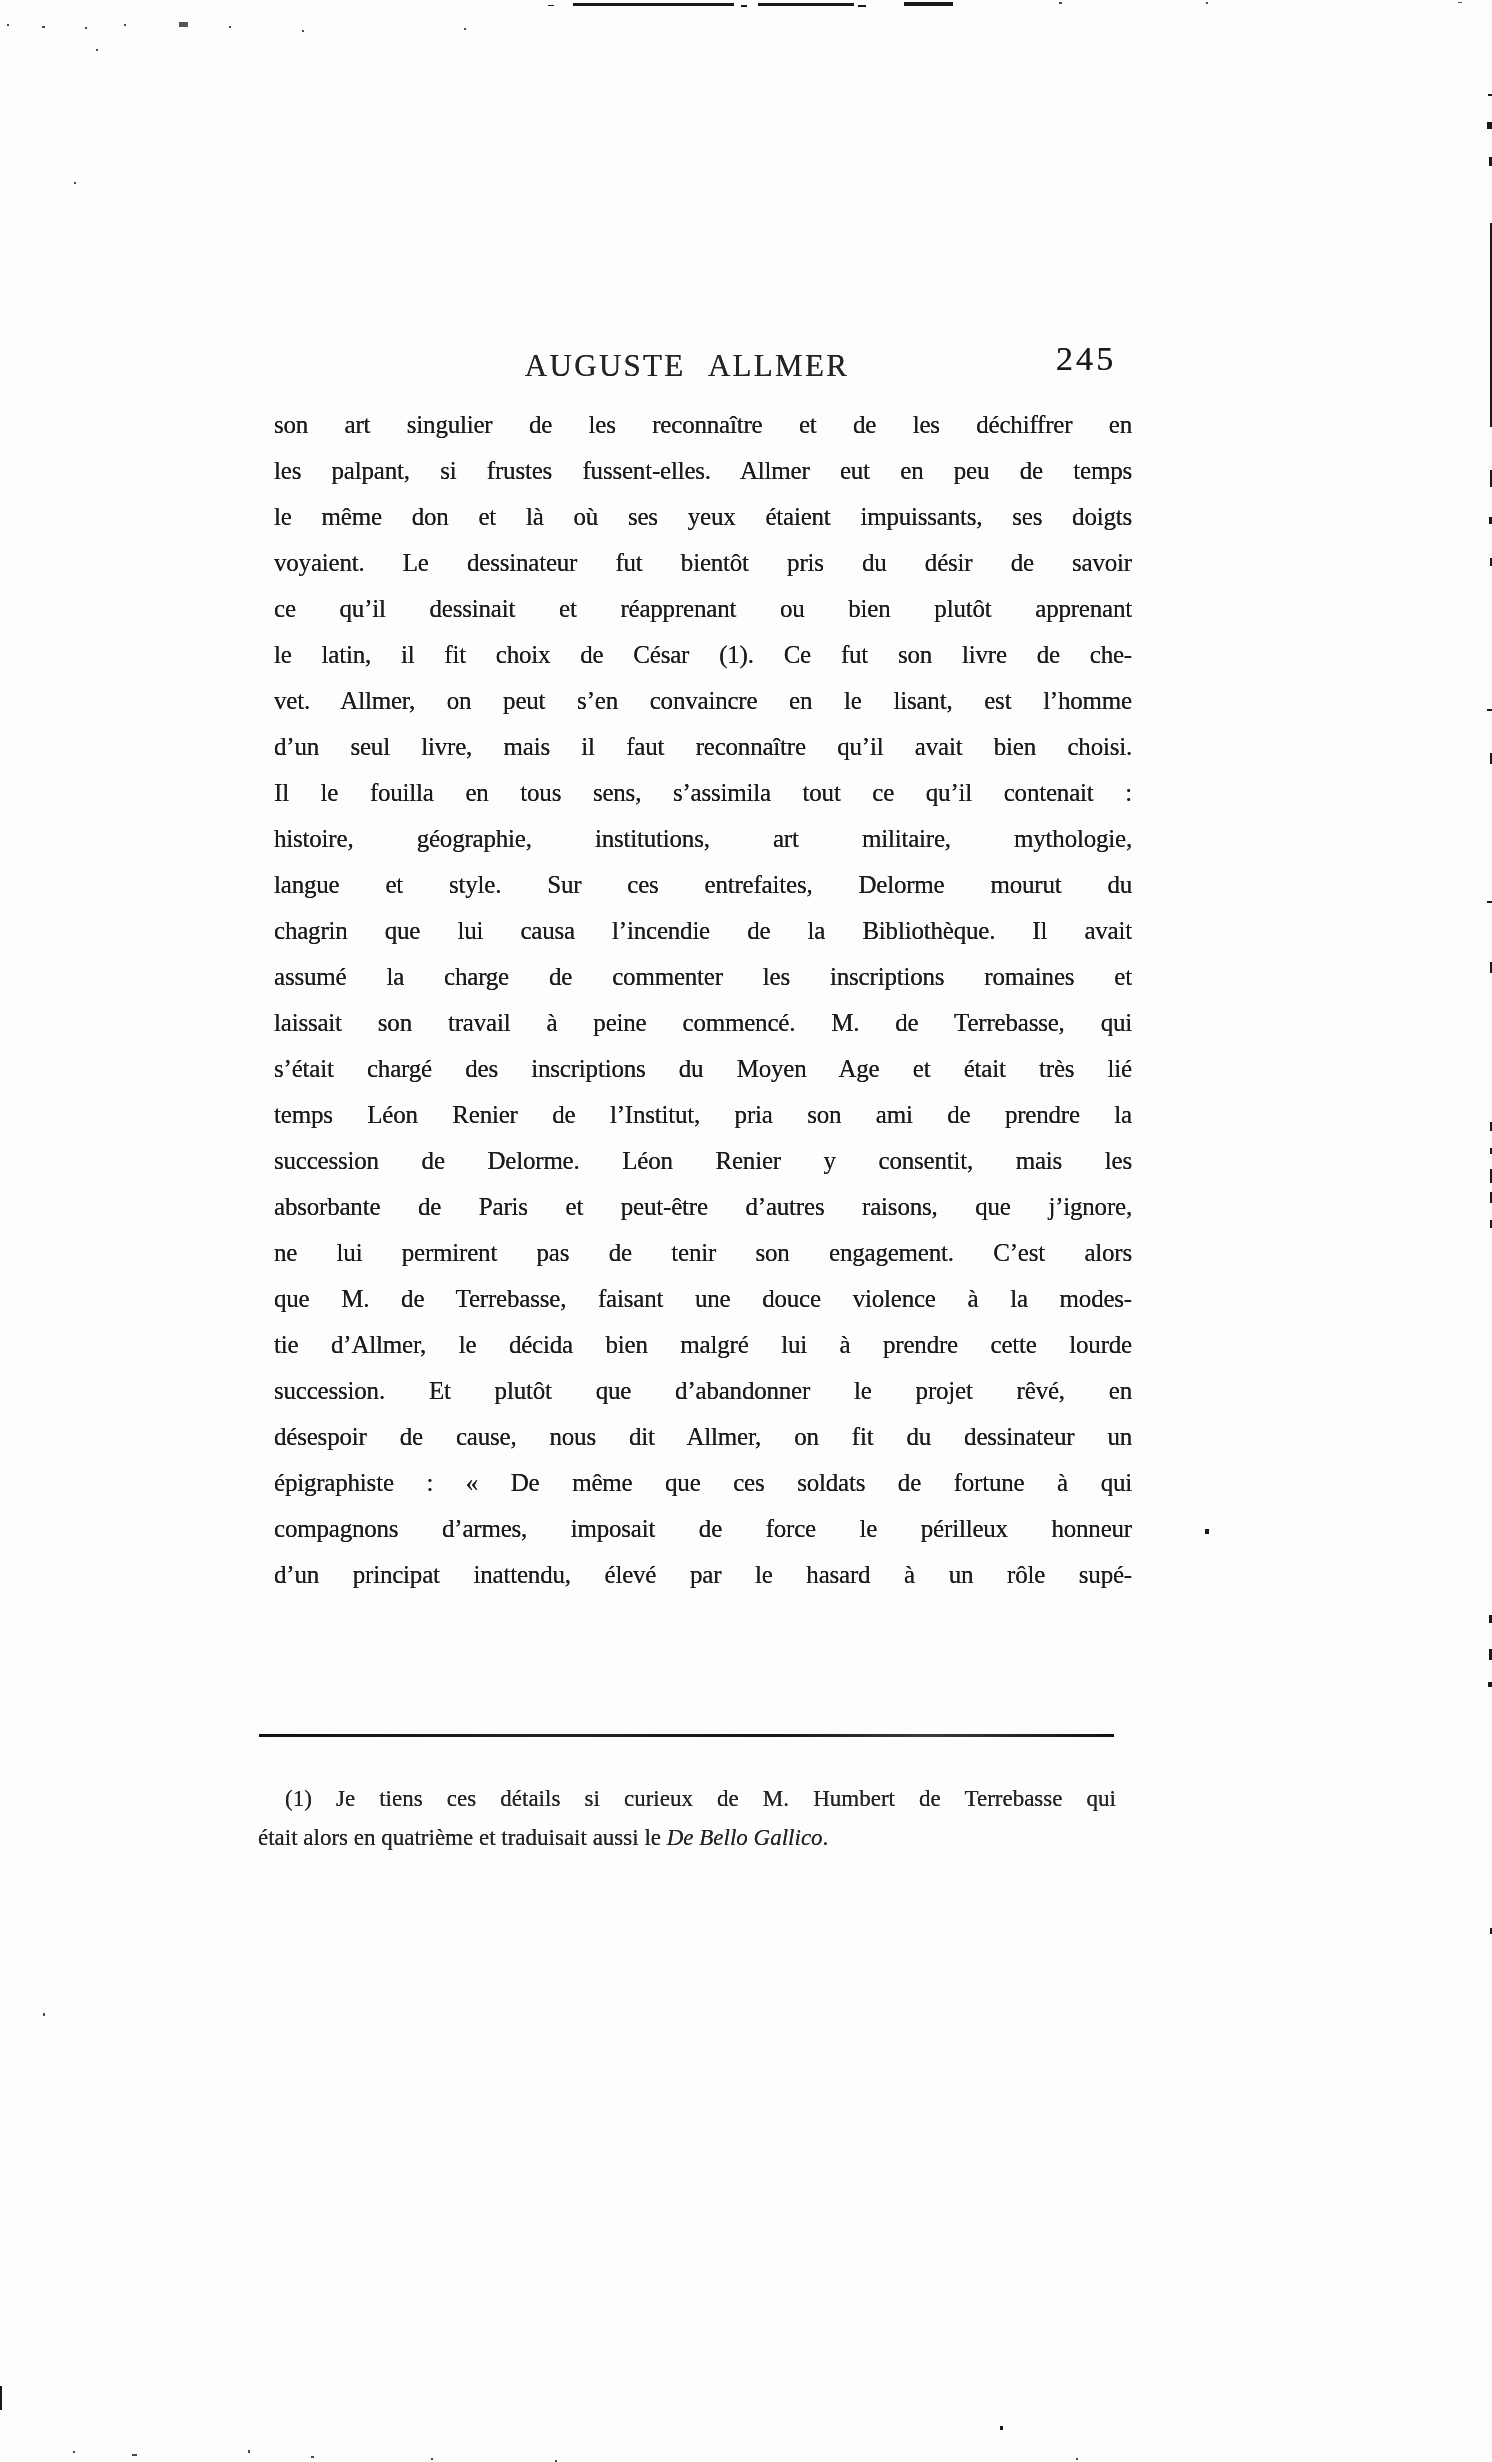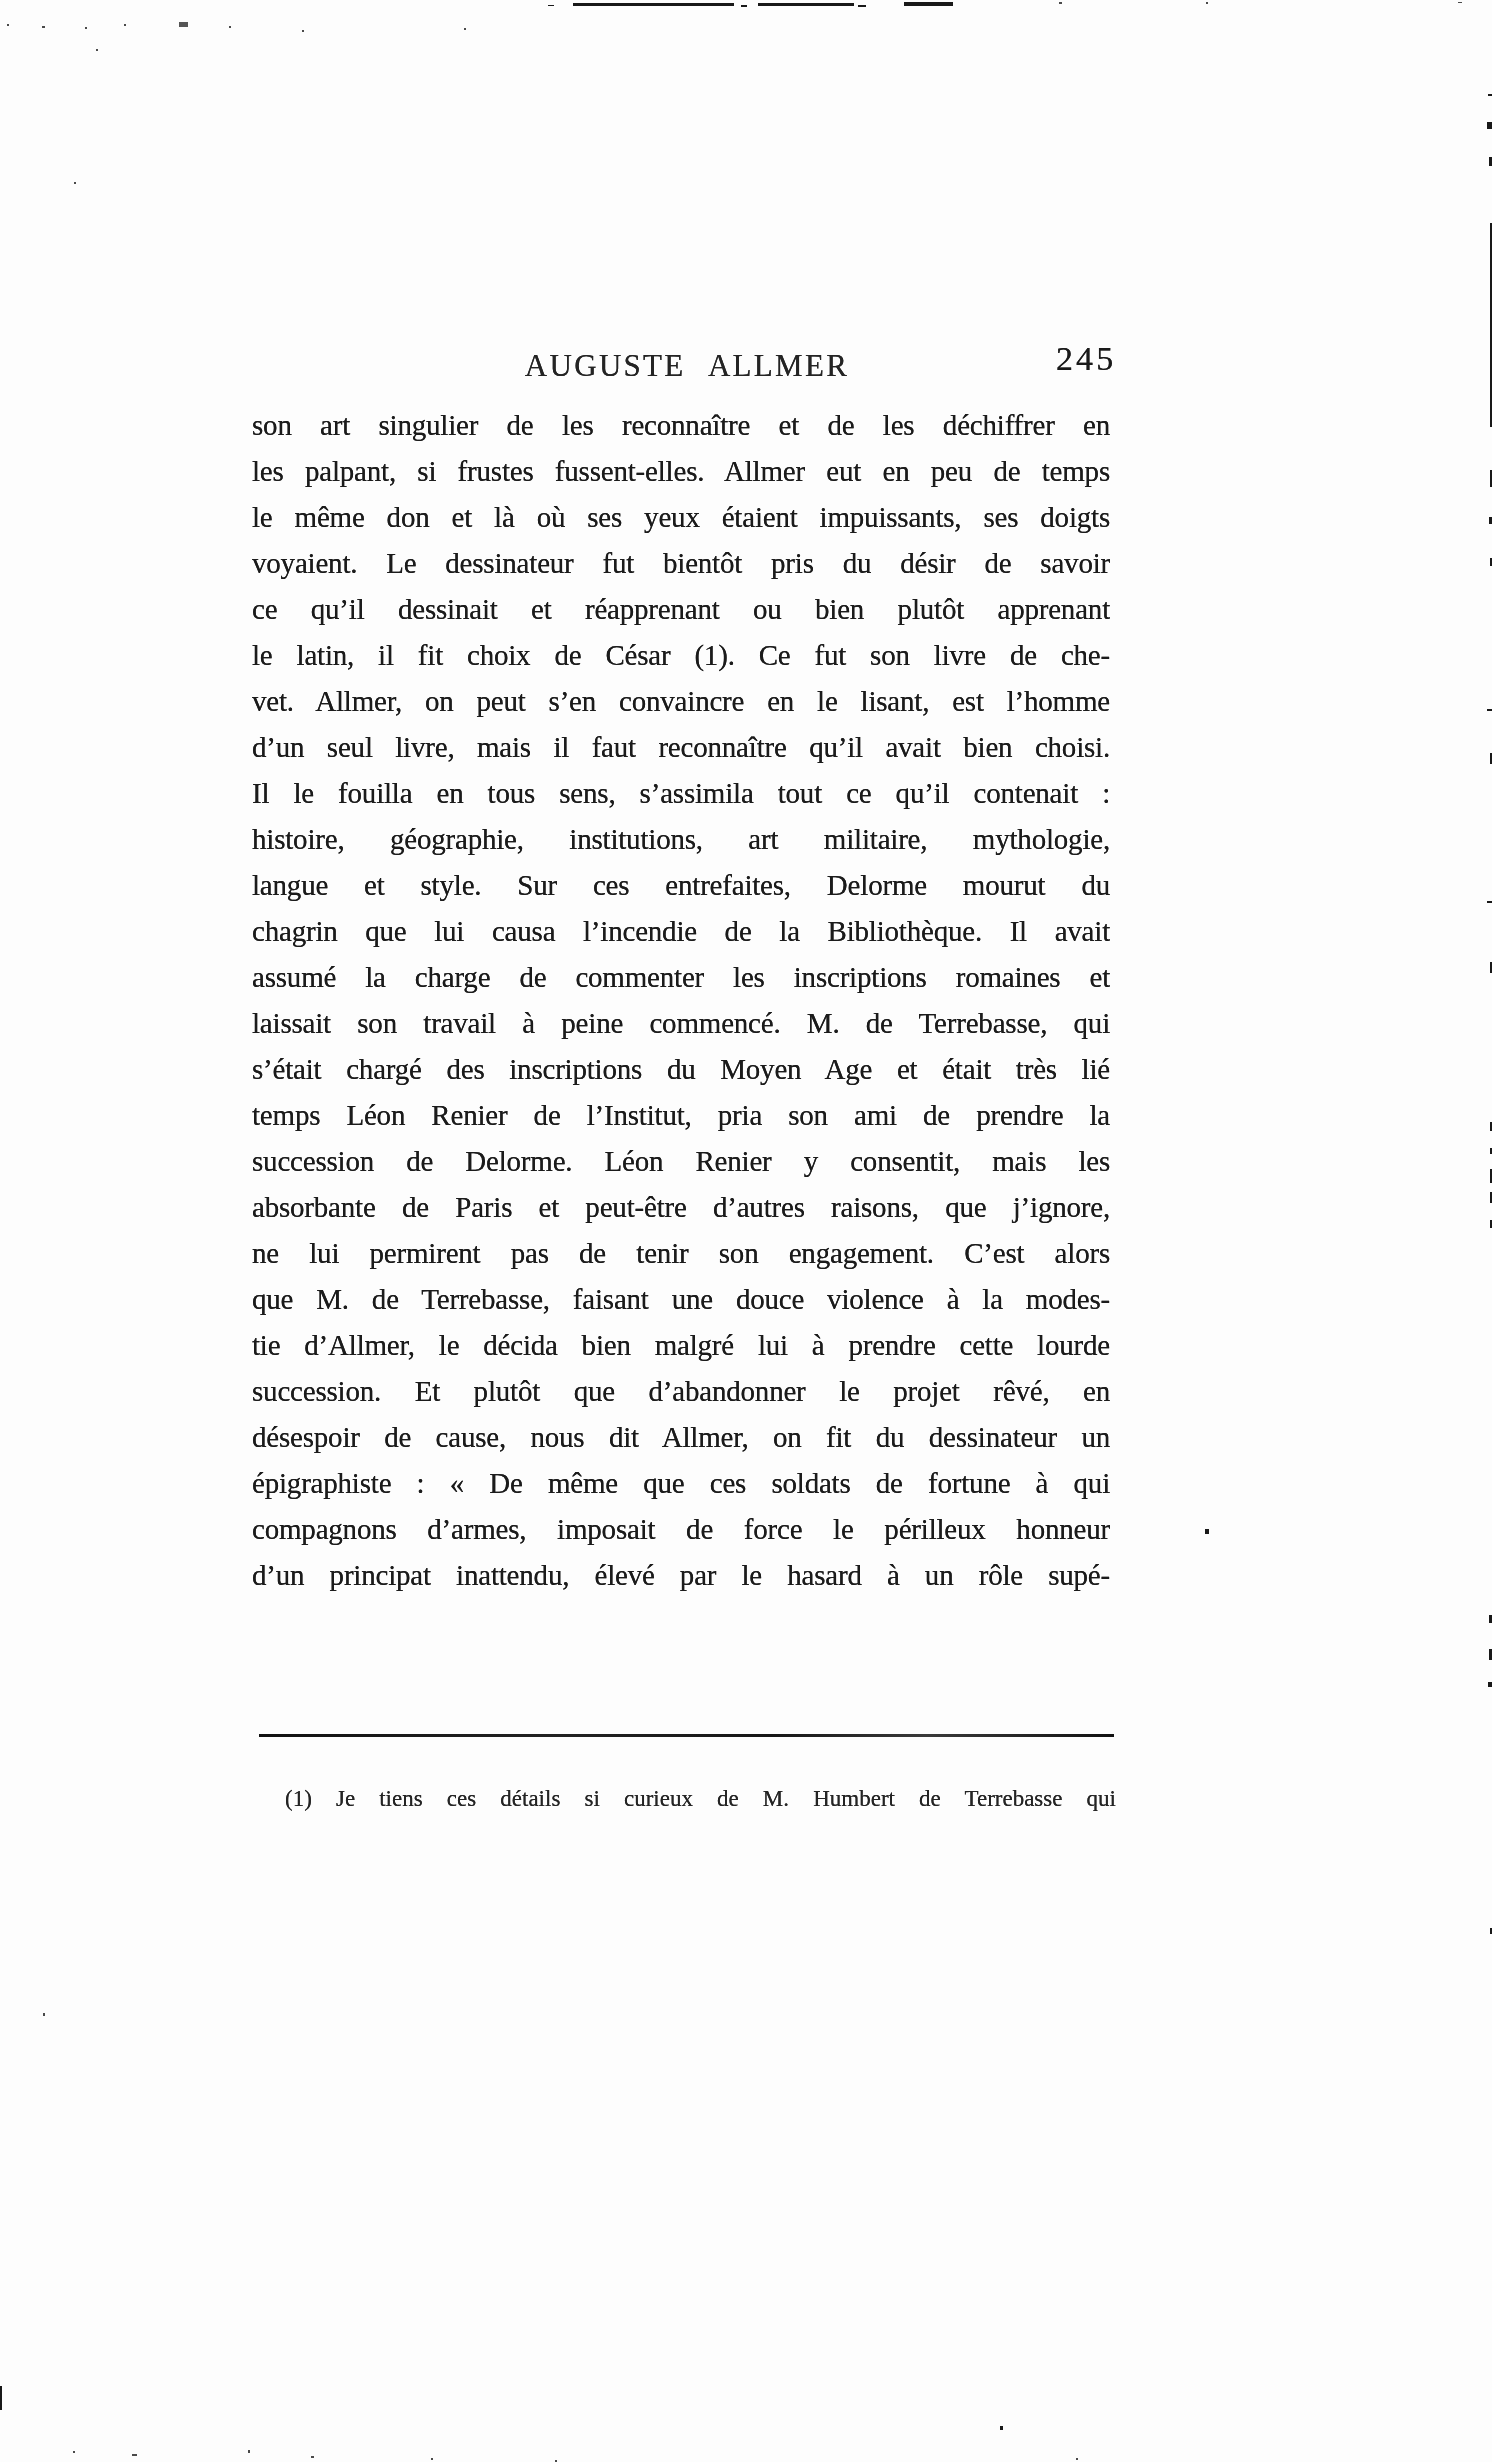--- a/index.html
+++ b/index.html
@@ -28,22 +28,22 @@
     position: absolute;
     left: 1056px; top: 340px;
     font-size: 34px;
     letter-spacing: 3.1px;
     color: #1a1a1a;
     text-shadow: 0 0 0.5px #333;
   }
 
   .body-text {
     position: absolute;
-    left: 252px; top: 402px; width: 858px;
-    font-size: 29px;
+    left: 274px; top: 402px; width: 858px;
+    font-size: 25px;
     letter-spacing: -0.2px;
     line-height: 46px;
     color: #1b1b1b;
     text-shadow: 0 0 0.5px #2a2a2a;
   }
   .body-text .line {
     height: 46px;
     overflow: hidden;
     text-align: justify;
     text-align-last: justify;
@@ -109,20 +109,21 @@
     <div class="line">désespoir de cause, nous dit Allmer, on fit du dessinateur un</div>
     <div class="line">épigraphiste : « De même que ces soldats de fortune à qui</div>
     <div class="line">compagnons d’armes, imposait de force le périlleux honneur</div>
     <div class="line">d’un principat inattendu, élevé par le hasard à un rôle supé-</div>
   </div>
 
   <div class="footnote-rule"></div>
 
   <div class="footnote">
     <div class="fn-line fn-just">(1) Je tiens ces détails si curieux de M. Humbert de Terrebasse qui</div>
+    <div class="fn-line"><span>était alors en quatrième et traduisait aussi le </span><span class="it">De Bello Gallico</span><span>.</span></div>
   </div>
 
   <div class="art" style="left:573px; top:3.1px; width:161px; height:3.1px;"></div>
   <div class="art" style="left:758px; top:3.1px; width:96px; height:3.1px;"></div>
   <div class="art" style="left:904px; top:2.3px; width:49px; height:3.9px;"></div>
   <div class="art" style="left:548px; top:4.7px; width:6.3px; height:1.6px;"></div>
   <div class="art" style="left:741px; top:4.7px; width:5.5px; height:2.3px;"></div>
   <div class="art" style="left:858px; top:4.7px; width:7.8px; height:2.3px;"></div>
   <div class="art soft" style="left:1059px; top:2.3px; width:3.1px; height:1.6px;"></div>
   <div class="art soft" style="left:1206px; top:2.3px; width:2.3px; height:1.6px;"></div>

